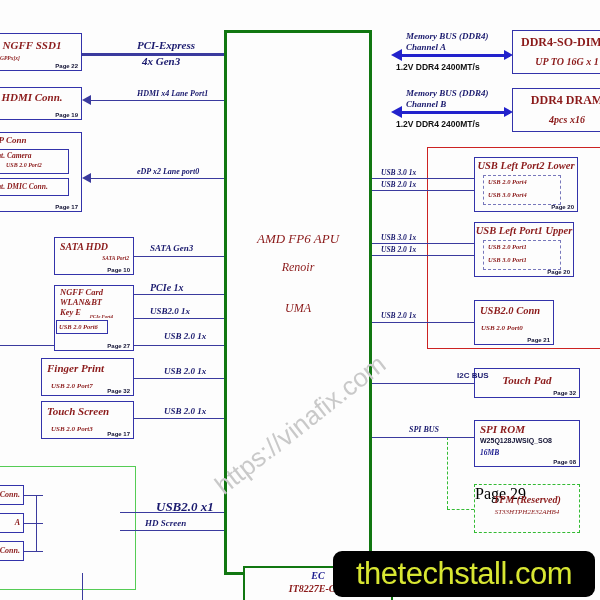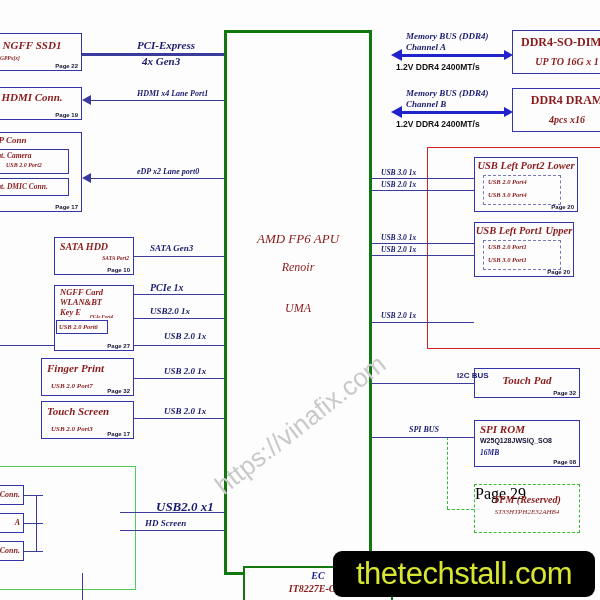--- a/index.html
+++ b/index.html
@@ -339,20 +339,25 @@
 
   <div class="box" style="left:474px; top:222px; width:100px; height:55px;padding-left:28px;">
     <div class="title" style="top:2px; font-size:10.5px;">USB Left Port1 Upper</div>
     <div class="inner-dashed" style="left:8px; top:17px; width:78px; height:30px;">
       <div style="position:absolute; left:4px; top:2px; color:#8b1a1a; font-style:italic; font-weight:bold; font-size:6.5px; white-space:nowrap;">USB 2.0 Port1</div>
       <div style="position:absolute; left:4px; top:15px; color:#8b1a1a; font-style:italic; font-weight:bold; font-size:6.5px; white-space:nowrap;">USB 3.0 Port1</div>
     </div>
     <div class="page">Page 20</div>
   </div>
 
+  <div class="box" style="left:474px; top:300px; width:80px; height:45px;">
+    <div class="title left" style="top:4px; font-size:10.5px;">USB2.0 Conn</div>
+    <div class="sub" style="left:6px; top:23px; font-size:7px;">USB 2.0 Port0</div>
+    <div class="page">Page 21</div>
+  </div>
 
   <div class="box" style="left:474px; top:368px; width:106px; height:30px;">
     <div class="title" style="top:5px; font-size:11px;">Touch Pad</div>
     <div class="page">Page 32</div>
   </div>
 
   <div class="box" style="left:474px; top:420px; width:106px; height:47px;">
     <div class="title left" style="top:2px; font-size:11px;">SPI ROM</div>
     <div class="subdark" style="left:5px; top:16px; font-size:7px; font-family:'Liberation Sans', sans-serif; color:#111133;">W25Q128JWSIQ_SO8</div>
     <div class="sub" style="left:5px; top:27px; font-size:7.5px; color:#1a1a8e;">16MB</div>

